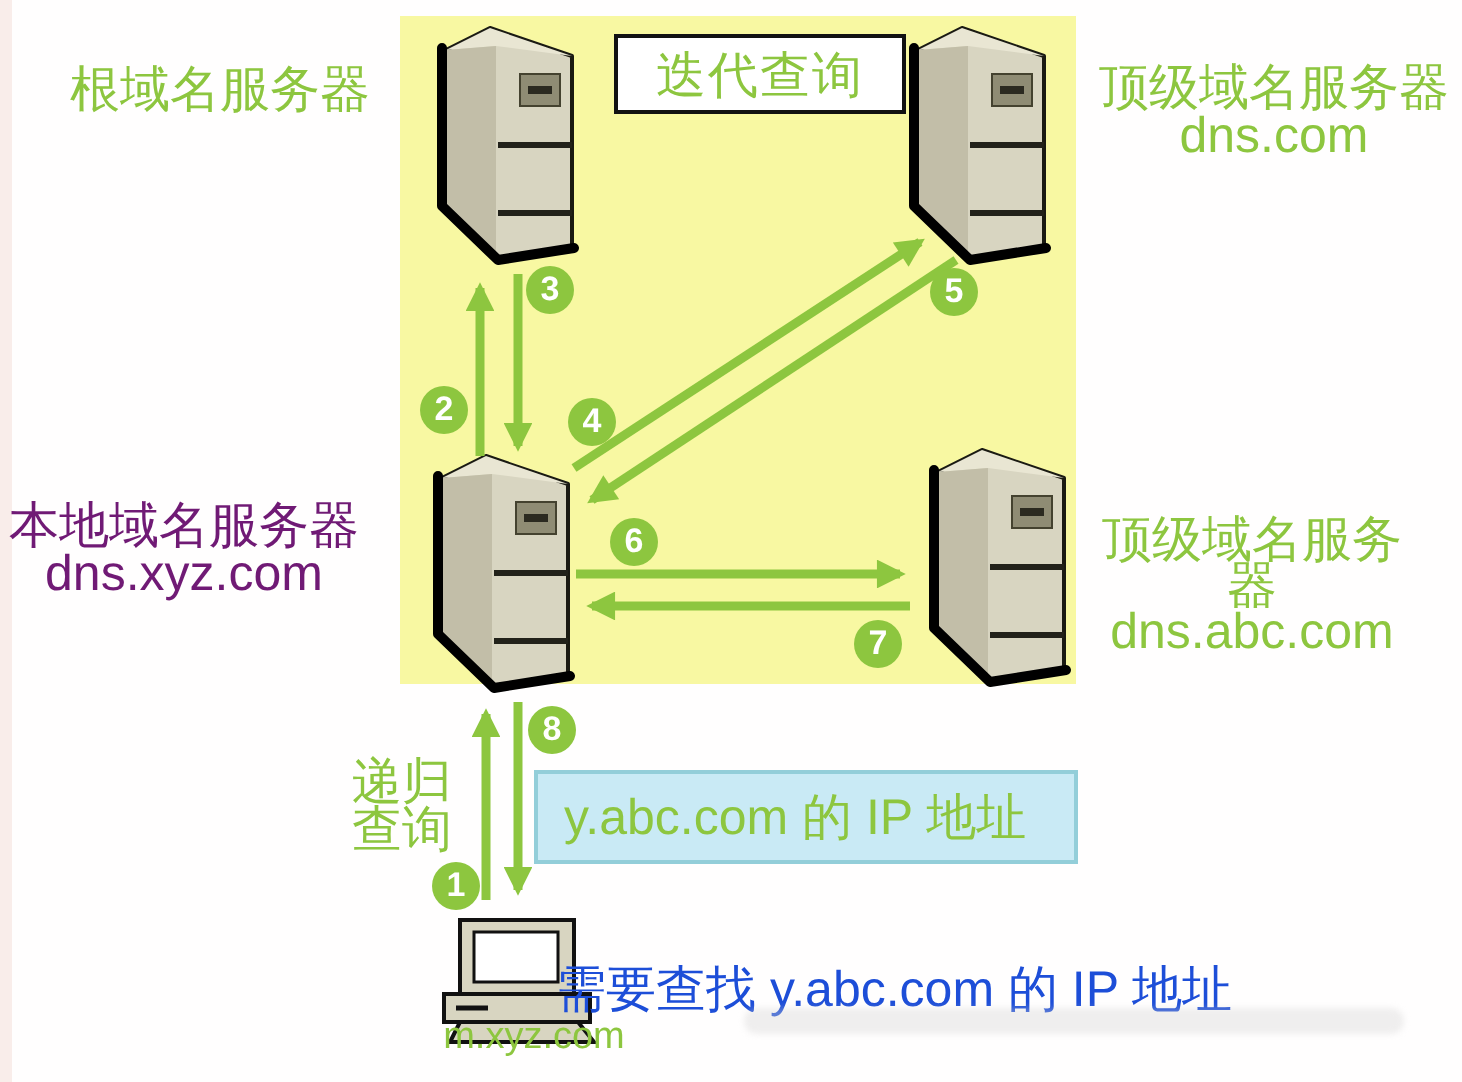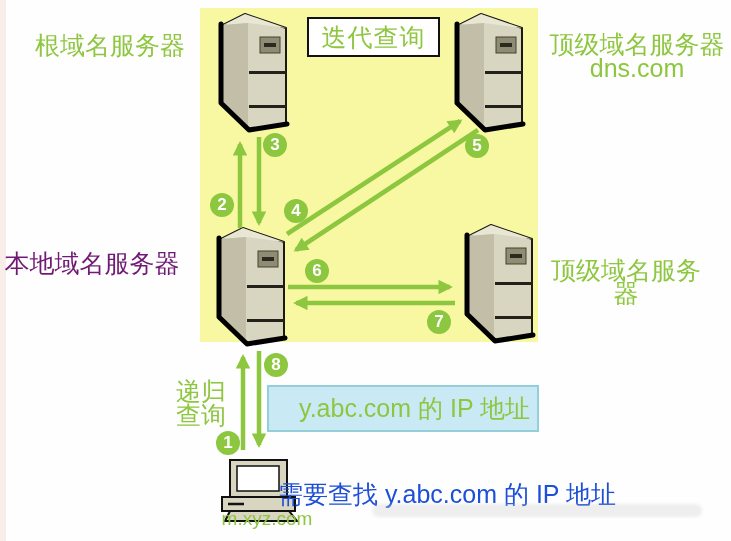--- a/index.html
+++ b/index.html
@@ -4,38 +4,38 @@
 <style>
   html,body{margin:0;padding:0;background:#fff;}
   .stage{
     position:relative;width:731px;height:541px;overflow:hidden;
     background:#fffefe;
     font-family:"Liberation Sans","DejaVu Sans",sans-serif;
   }
   .edge-tint{position:absolute;left:0;top:0;width:6px;height:541px;background:#f9edea;}
   .yellow-panel{position:absolute;left:200px;top:8px;width:338px;height:334px;background:#f8f8a2;}
   .title-box{
-    position:absolute;left:307px;top:17px;width:133px;height:40px;
+    position:absolute;left:307px;top:17px;width:146px;height:40px;
     background:#fff;border:2px solid #121212;box-sizing:border-box;
     display:flex;align-items:center;justify-content:center;
     font-size:25px;color:#8dc63f;letter-spacing:1px;
   }
   .lbl{position:absolute;color:#8dc63f;text-align:center;line-height:24px;}
   .lbl.teal{color:#701a75;}
   .root-lbl{left:15px;top:33px;width:190px;font-size:25px;}
   .tld-lbl{left:542px;top:32px;width:190px;font-size:25px;}
   .local-lbl{left:0px;top:251px;width:184px;font-size:25px;}
   .auth-lbl{left:540px;top:259px;width:172px;font-size:25px;line-height:23px;}
   .recursive-lbl{left:170px;top:379px;width:62px;font-size:25px;}
   .client-lbl{left:192px;top:507px;width:150px;font-size:19px;}
   .caption{position:absolute;left:278px;top:478px;font-size:25px;color:#1d4ed8;white-space:nowrap;text-align:left;}
   .result-box{
     position:absolute;left:267px;top:385px;width:272px;height:47px;box-sizing:border-box;
     background:#c9eaf5;border:2px solid #93ced9;
-    display:flex;align-items:center;padding-left:30px;
+    display:flex;align-items:center;padding-left:13px;
     font-size:25px;color:#8dc63f;white-space:nowrap;
   }
   .badge{
     position:absolute;width:24px;height:24px;margin-left:-12px;margin-top:-12px;
     border-radius:50%;background:#8dc63f;color:#fff;
     font-size:17px;font-weight:bold;line-height:24px;text-align:center;
   }
   .icon-abs{position:absolute;}
   .arrows{position:absolute;left:0;top:0;pointer-events:none;}
   .smudge{
@@ -117,24 +117,26 @@
 
   <div class="lbl tld-lbl">
     <div>顶级域名服务器</div>
     <div>dns.com</div>
   </div>
 
   <div class="lbl root-lbl">根域名服务器</div>
 
   <div class="lbl teal local-lbl">
     <div>本地域名服务器</div>
+    <div>dns.xyz.com</div>
   </div>
 
   <div class="lbl auth-lbl">
     <div>顶级域名服务器</div>
+    <div>dns.abc.com</div>
   </div>
 
   <div class="lbl recursive-lbl">
     <div>递归</div>
     <div>查询</div>
   </div>
 
   <div class="lbl client-lbl">m.xyz.com</div>
 
   <div class="result-box">y.abc.com 的 IP 地址</div>

